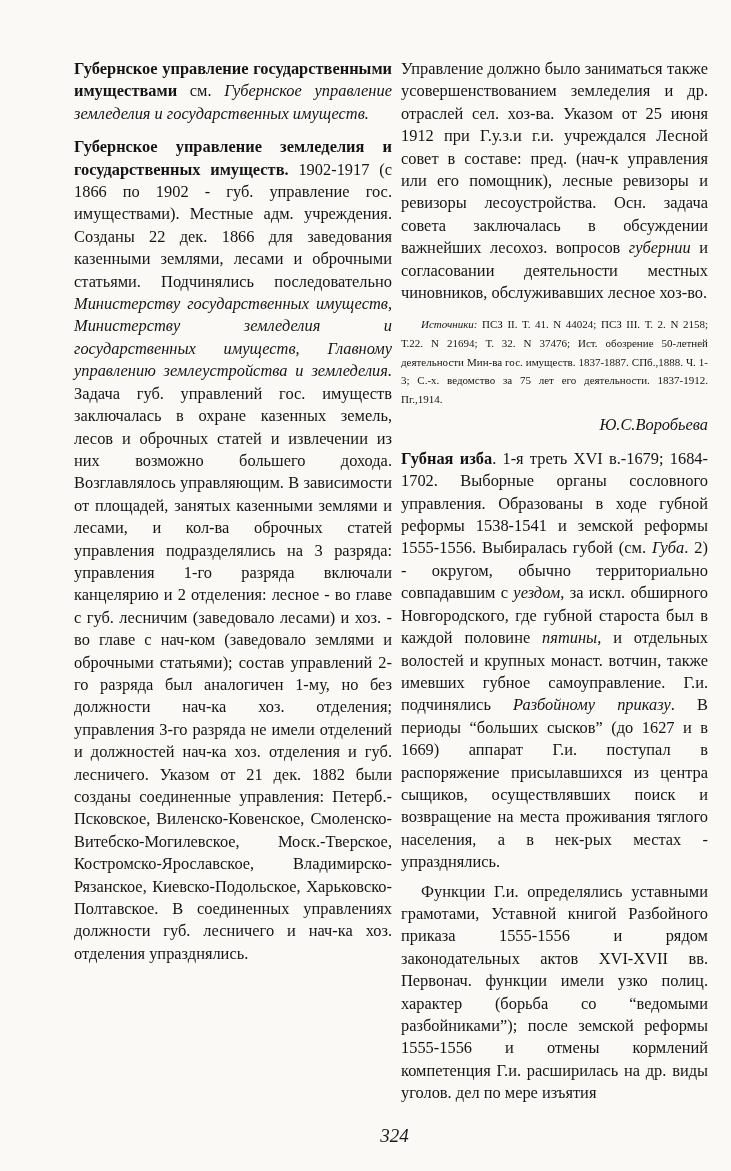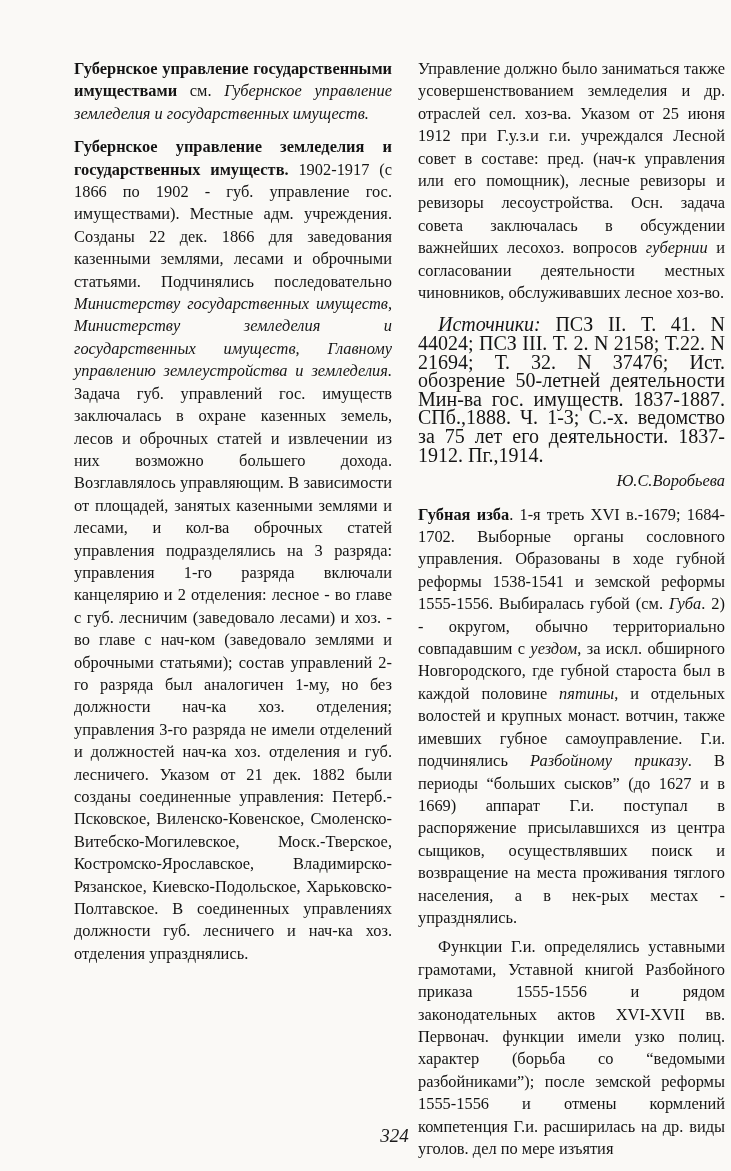--- a/index.html
+++ b/index.html
@@ -12,33 +12,33 @@
   .page {
     position: relative;
     width: 731px; height: 1171px;
     background: #faf9f6;
     overflow: hidden;
   }
   .columns {
     position: absolute;
     top: 58px; left: 74px;
     display: flex;
-    gap: 26px;
+    gap: 9px;
   }
   .col {
     font-size: 16.4px;
     line-height: 22.4px;
     text-align: justify;
   }
   .col-left  { width: 318px; }
   .col-right { width: 307px; }
   p { margin: 0; }
   p.indent { text-indent: 20px; margin-top: 7px; }
   p.gap    { margin-top: 11px; }
-  p.small  { font-size: 20px; line-height: 18.6px; }
+  p.small  { font-size: 11px; line-height: 18.6px; }
   p.sign   { text-align: right; font-style: italic; font-weight: normal; margin-top: 6px; }
   .b { font-weight: bold; }
   .i { font-style: italic; }
   .page-number {
     position: absolute;
     bottom: 24px; left: 0;
     width: 100%;
     text-align: center;
     font-style: italic;
     font-size: 19px;

